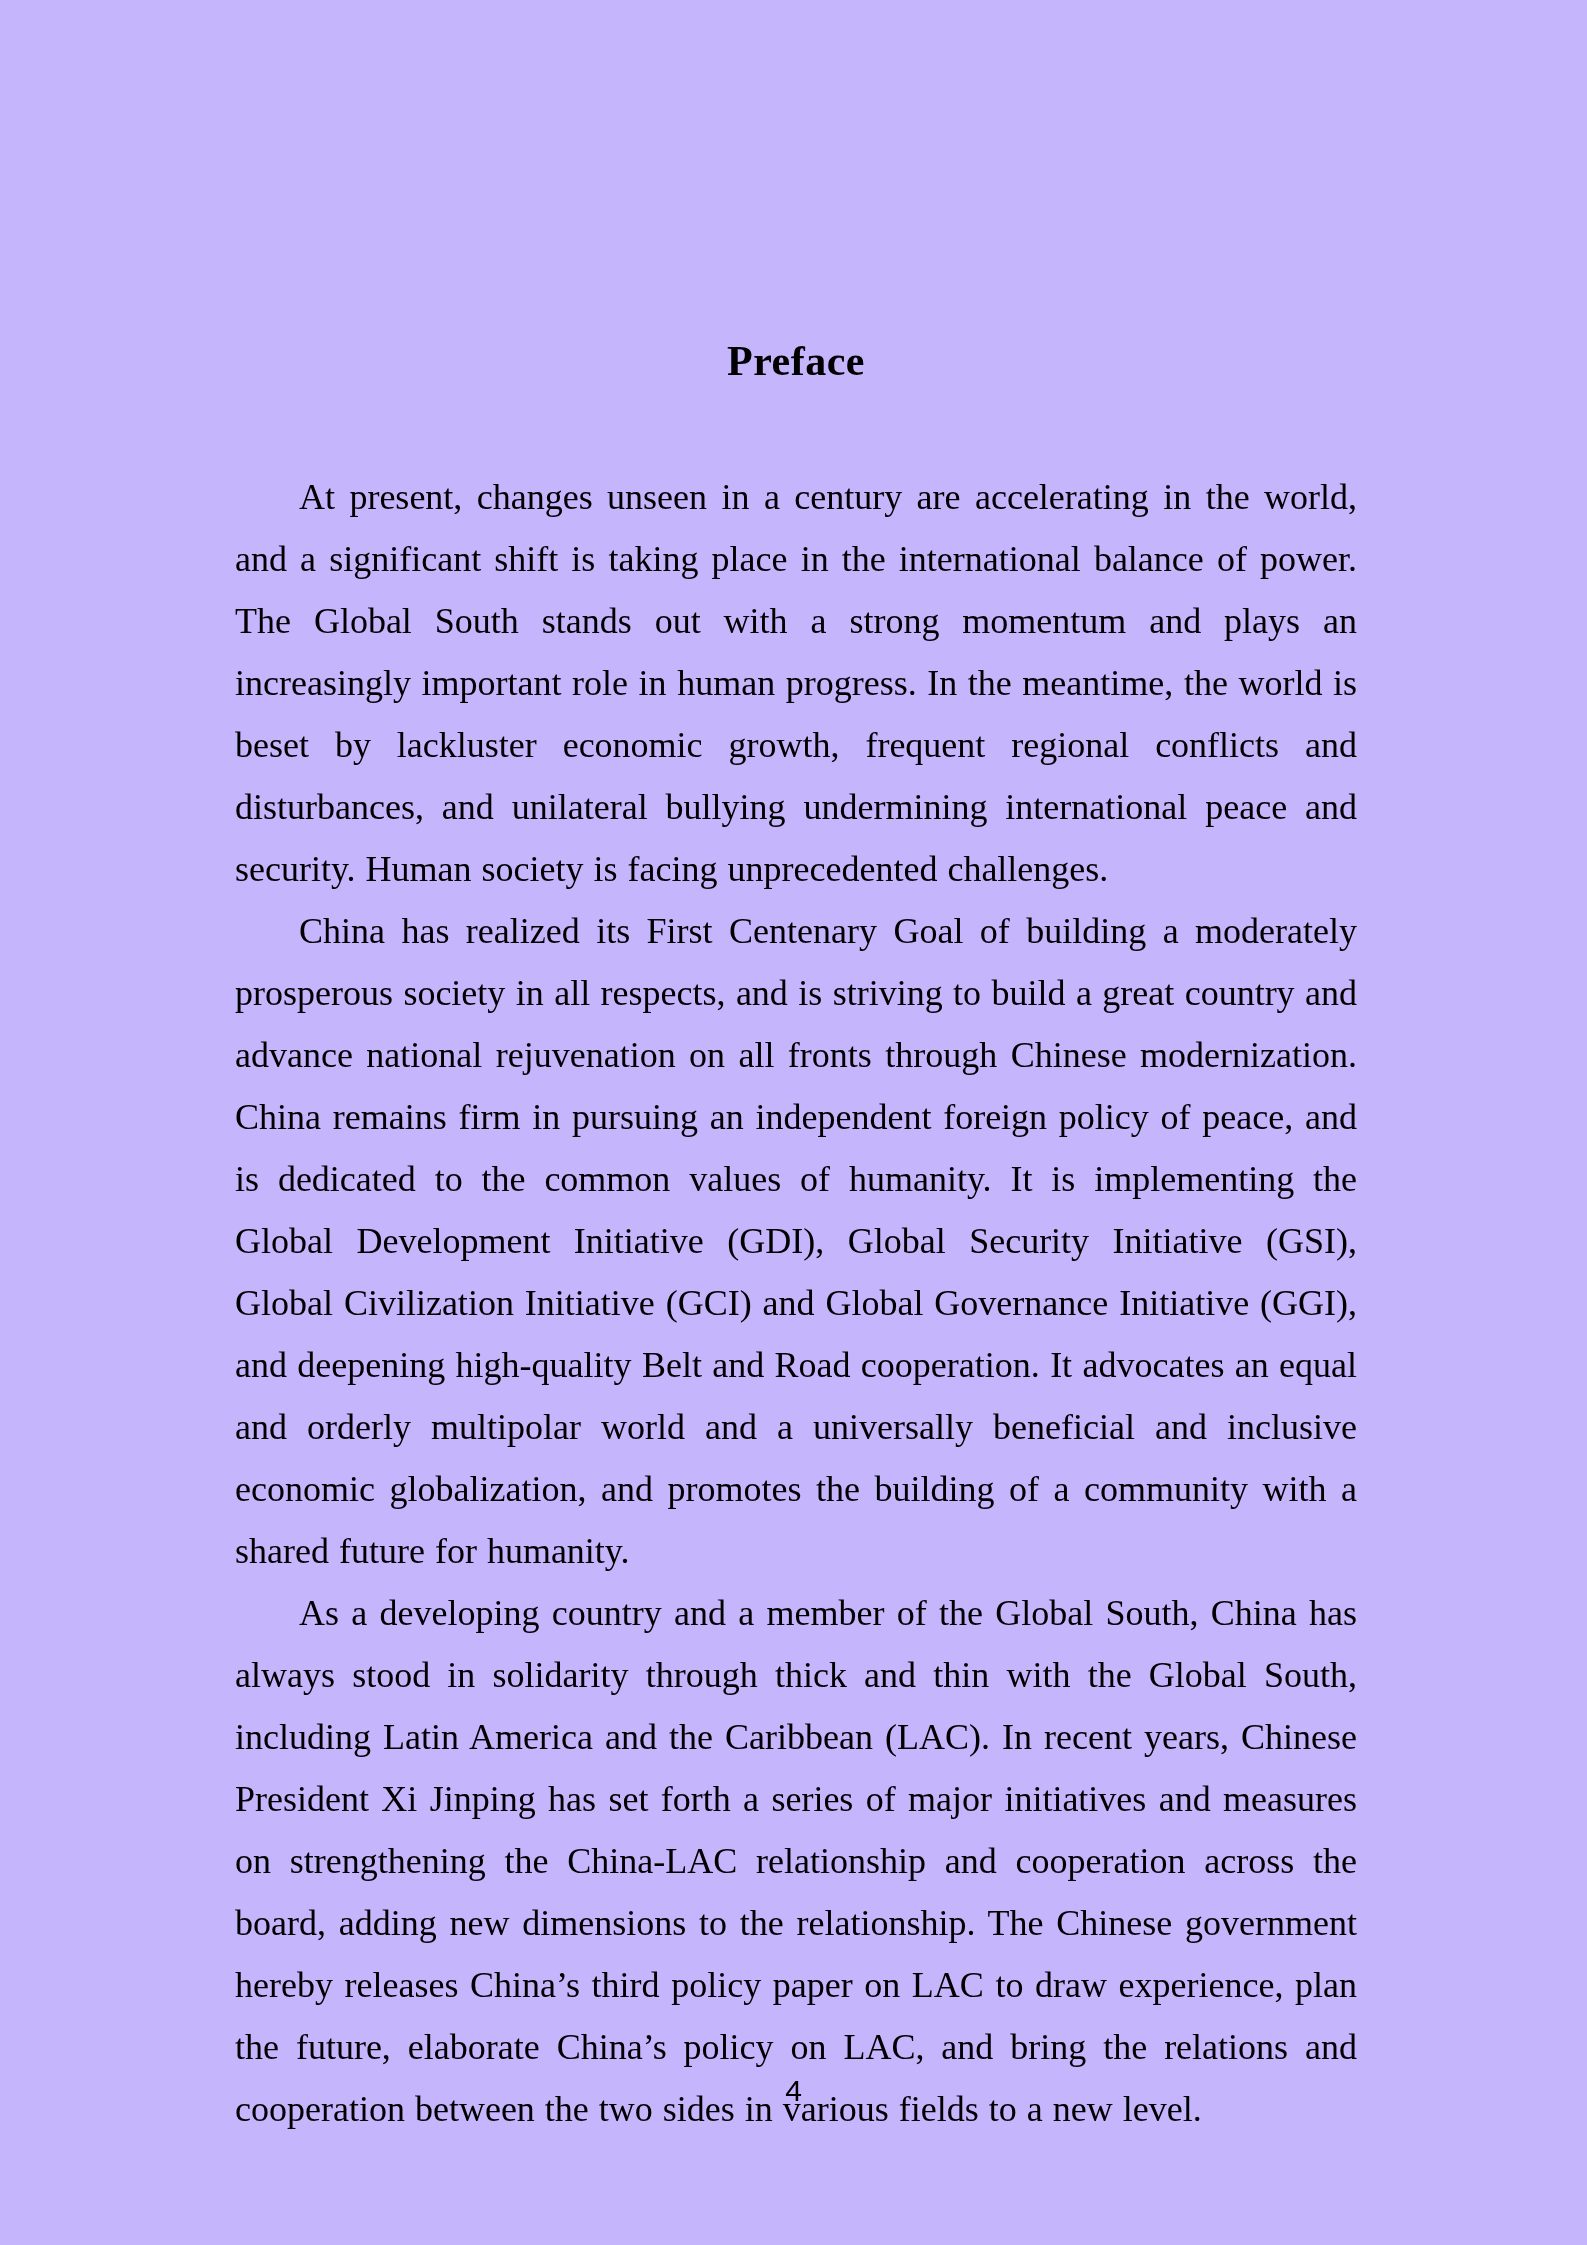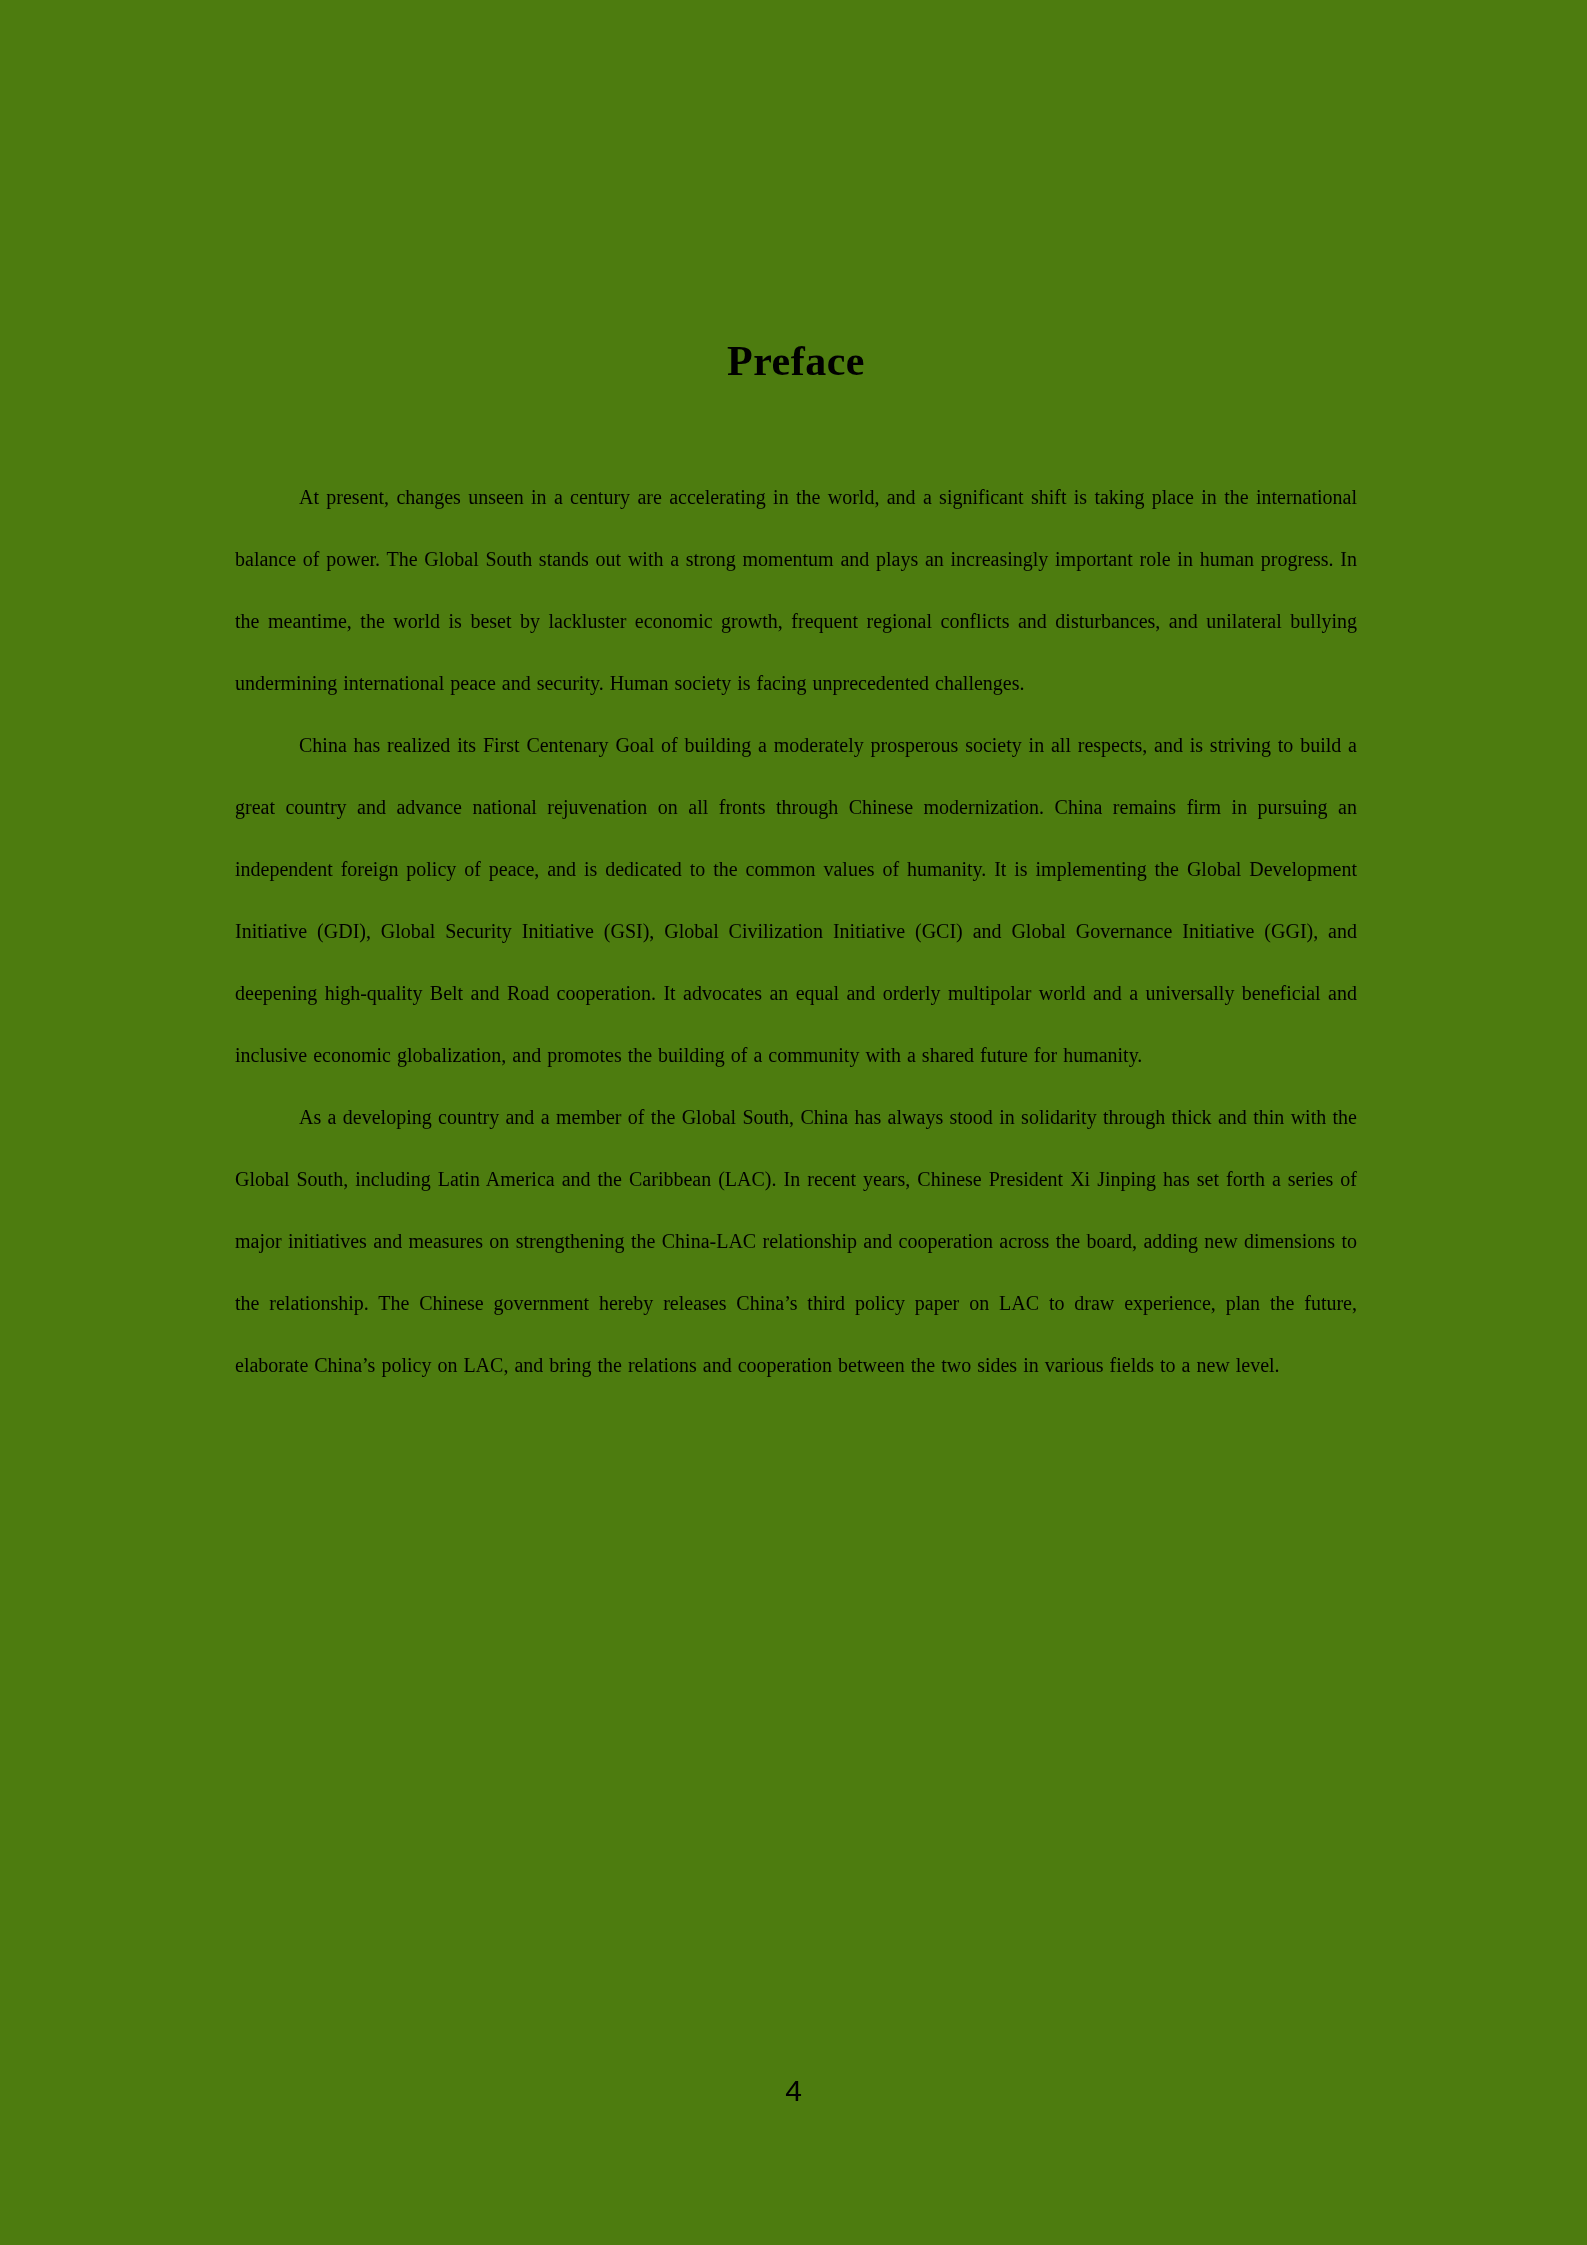--- a/index.html
+++ b/index.html
@@ -6,38 +6,38 @@
     margin: 0;
     padding: 0;
   }
   body {
     background: #ffffff;
   }
   .page {
     position: relative;
     width: 1587px;
     height: 2245px;
-    background: #4d7c0f;
+    background: #c4b5fd;
     box-sizing: border-box;
     padding: 340px 230px 0 235px;
     font-family: "Liberation Serif", "DejaVu Serif", serif;
     color: #000000;
     overflow: hidden;
   }
   .doc-title {
     margin: 0;
     font-size: 42px;
     line-height: 1.0;
     font-weight: bold;
     text-align: center;
     letter-spacing: 0.5px;
   }
   .content {
     margin-top: 84px;
-    font-size: 20px;
+    font-size: 36px;
     line-height: 62px;
     text-align: justify;
   }
   .content p {
     margin: 0;
     text-indent: 64px;
     word-spacing: 1px;
   }
   .page-number {
     position: absolute;

